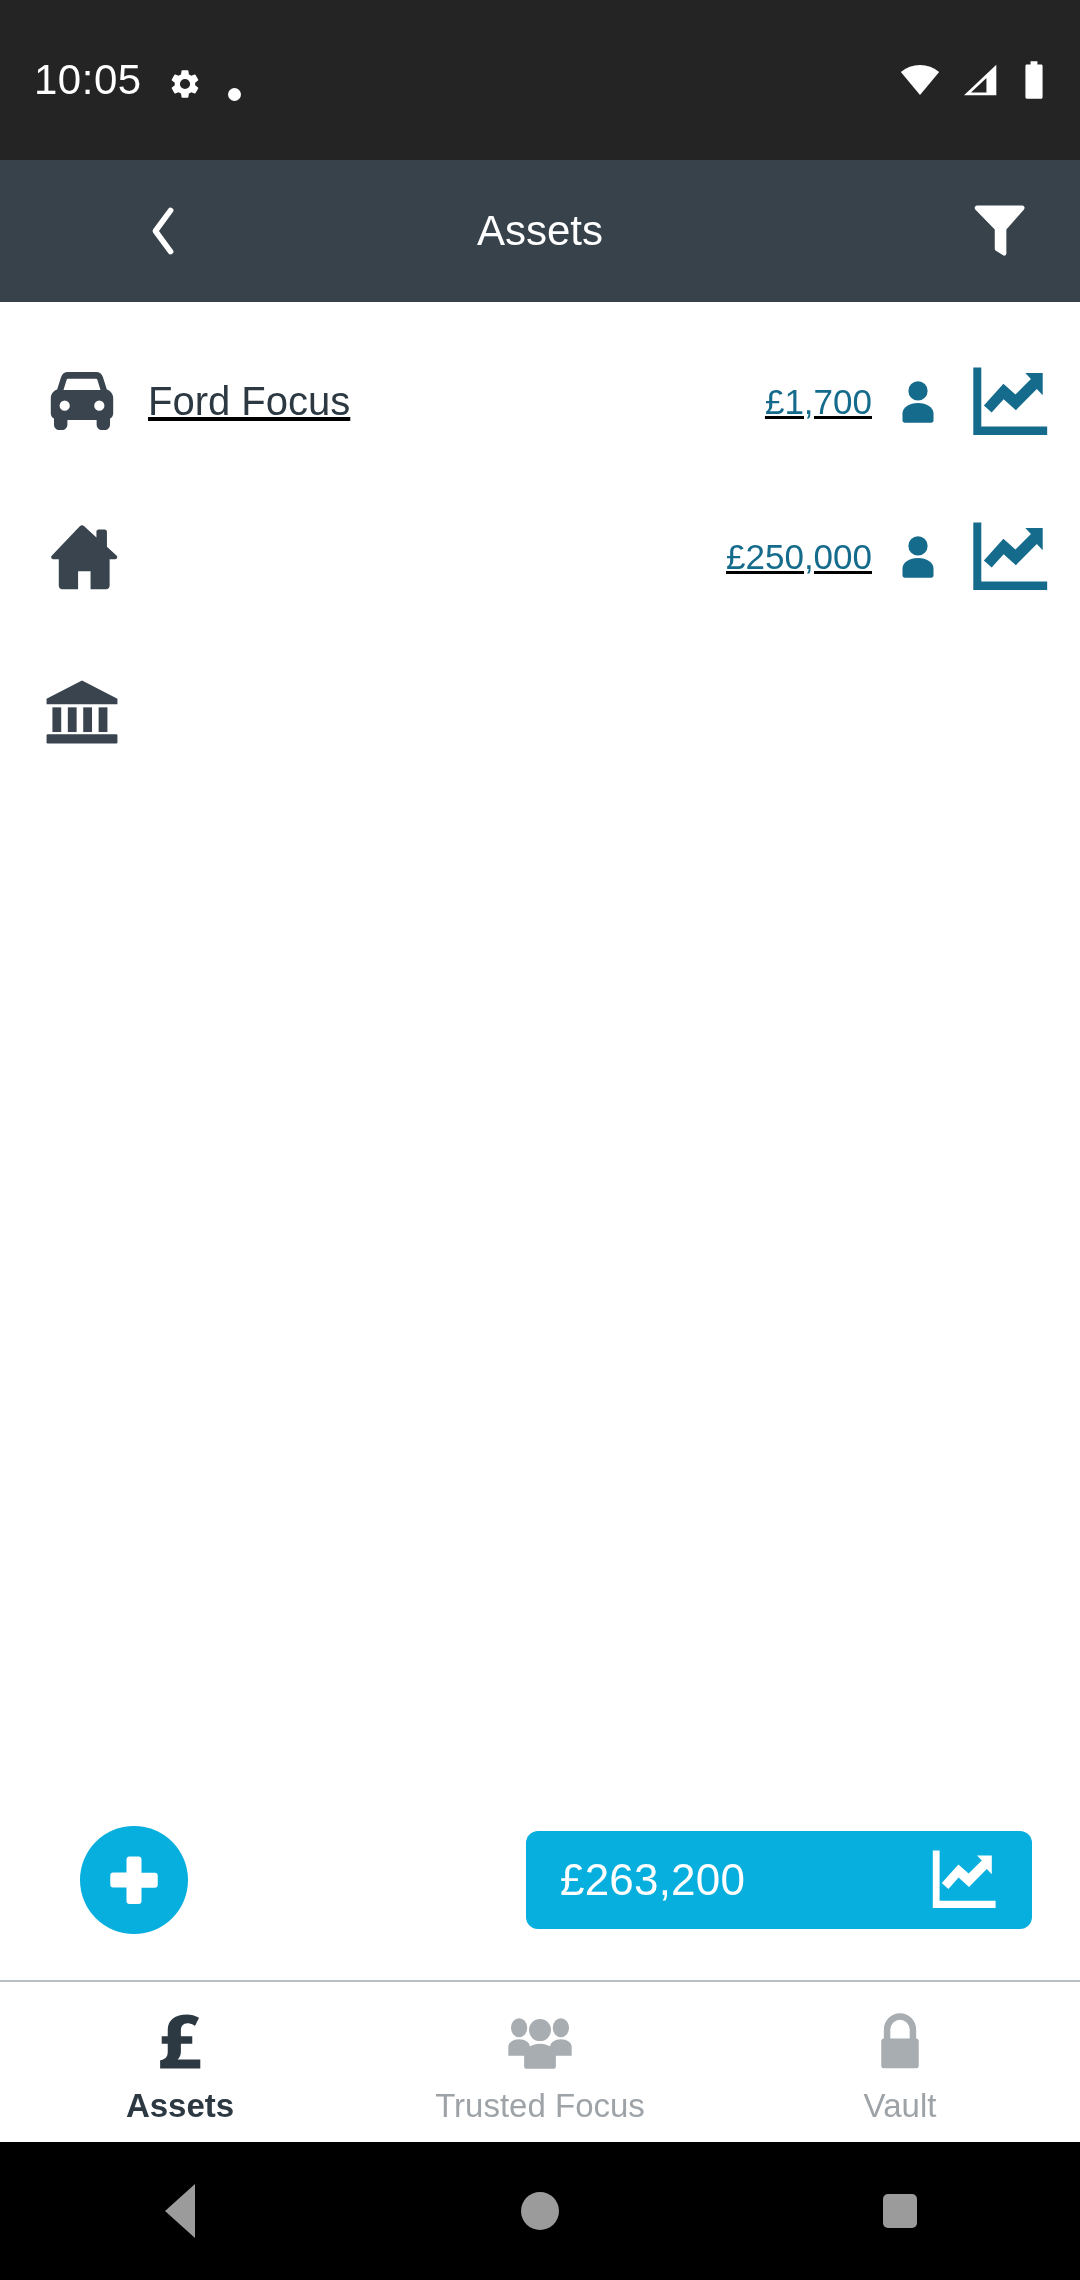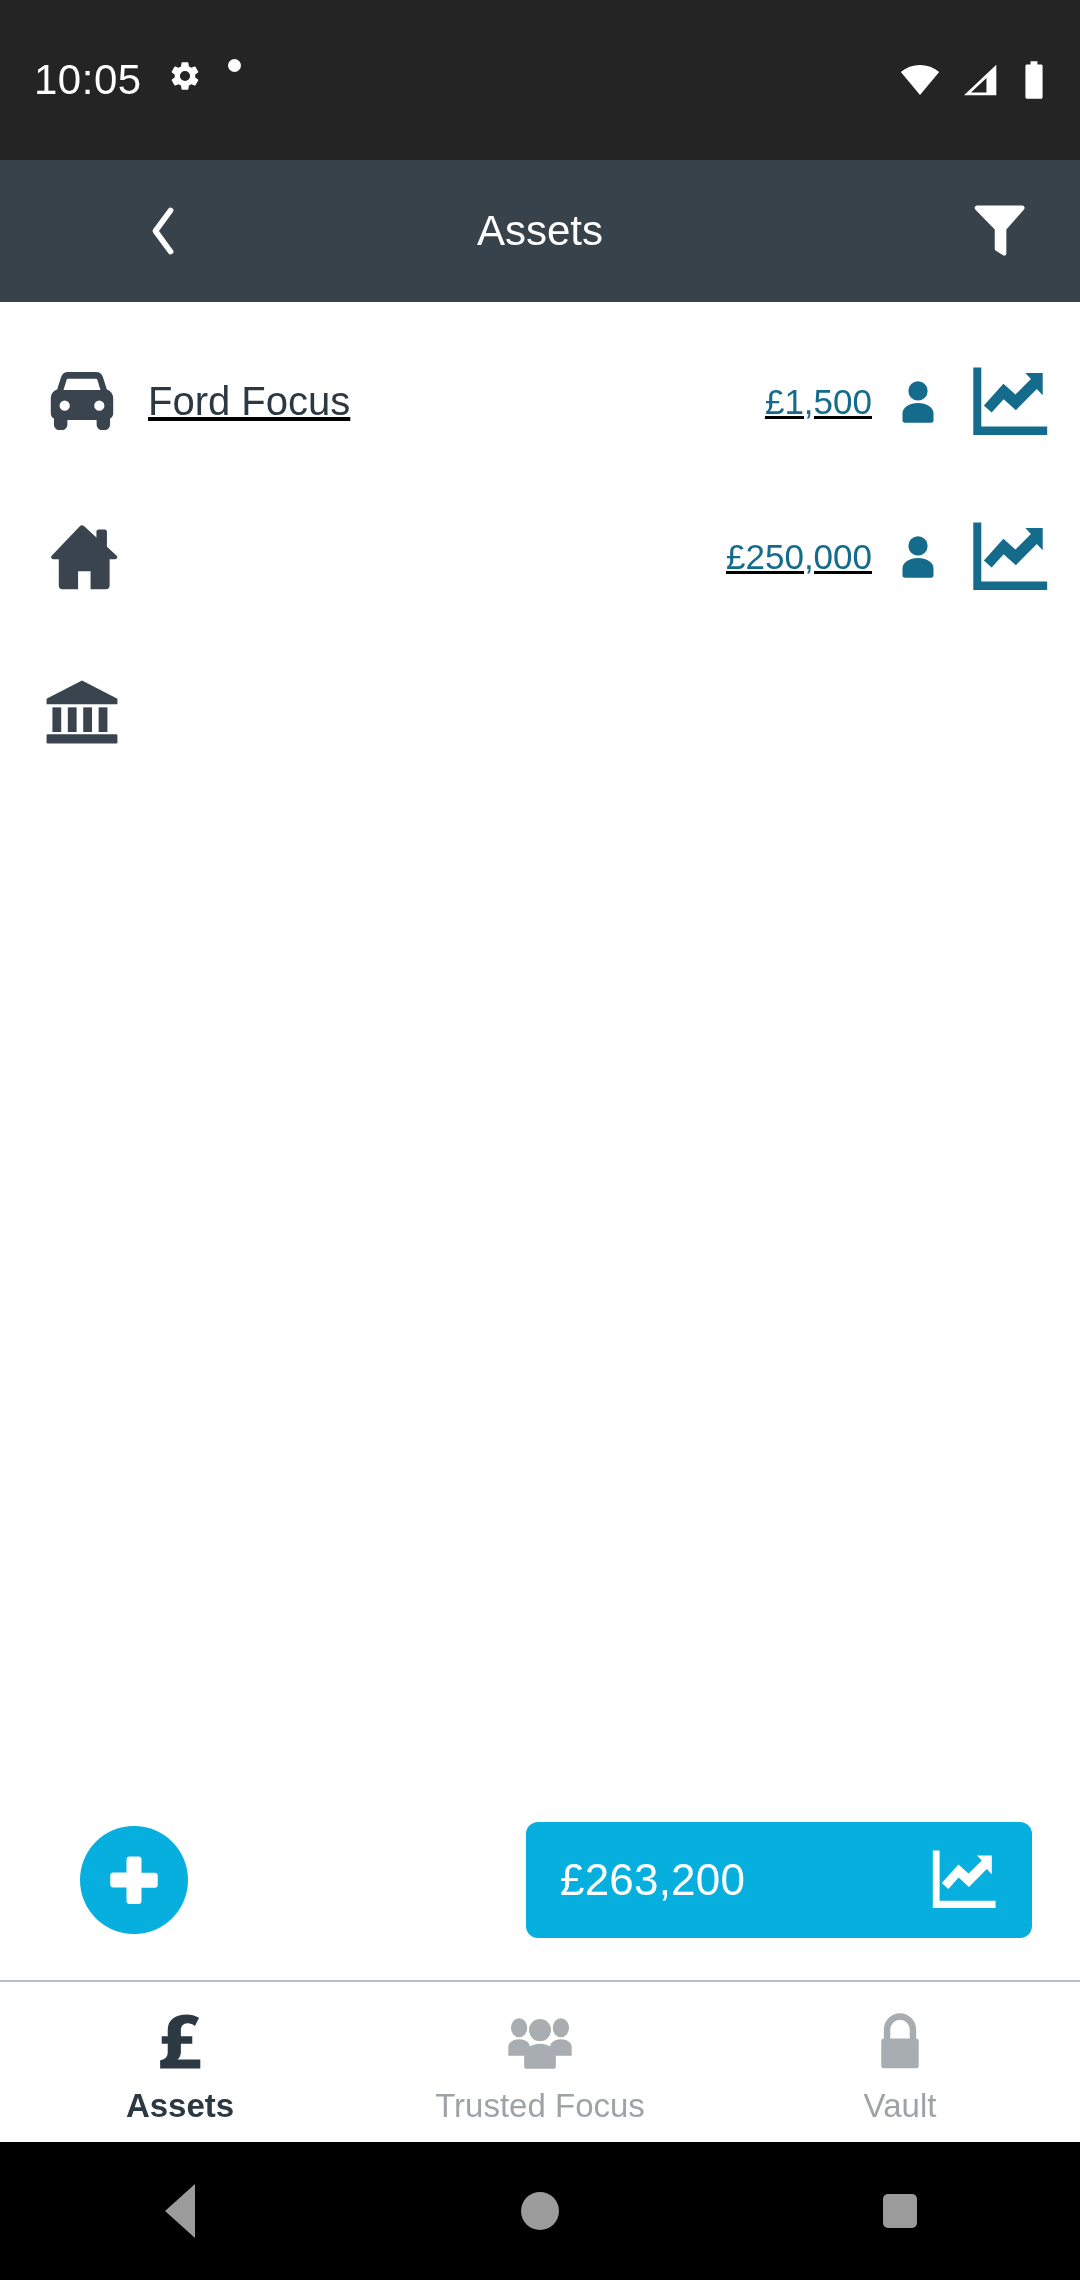--- a/index.html
+++ b/index.html
@@ -9,21 +9,21 @@
     font-family:"Liberation Sans", sans-serif;
     overflow:hidden;
   }
   .phone { position:relative; width:1080px; height:2280px; display:flex; flex-direction:column; background:#ffffff; }
 
   
   .statusbar {
     height:160px; background:#242424; flex:0 0 160px;
     display:flex; align-items:center; padding:0 34px; color:#ffffff;
   }
-  .sb-left { display:flex; align-items:flex-start; gap:26px; }
+  .sb-left { display:flex; align-items:flex-end; gap:26px; }
   .sb-clock { font-size:42px; letter-spacing:0.5px; line-height:1; }
   .sb-gear { width:34px; height:34px; display:block; }
   .sb-dot { width:13px; height:13px; border-radius:50%; background:#ffffff; display:block; }
   .sb-right { margin-left:auto; display:flex; align-items:center; gap:22px; }
   .sb-right svg { display:block; }
 
   
   .appbar {
     height:142px; flex:0 0 142px; background:#37424b;
     display:flex; align-items:center; padding:0 30px; position:relative;
@@ -61,21 +61,21 @@
   .actions {
     flex:0 0 200px; display:flex; align-items:center; padding:0 48px; background:#ffffff;
   }
   .fab {
     width:108px; height:108px; border-radius:50%; background:#06AFDE;
     display:flex; align-items:center; justify-content:center; margin-left:32px;
     border:none; cursor:pointer;
   }
   .fab svg { display:block; }
   .total-bar {
-    margin-left:auto; width:506px; height:116px; background:#06AFDE; border-radius:12px;
+    margin-left:auto; width:506px; height:98px; background:#06AFDE; border-radius:12px;
     display:flex; align-items:center; padding:0 34px; cursor:pointer; border:none;
   }
   .total-amount { color:#ffffff; font-size:44px; letter-spacing:0.2px; }
   .total-chart { margin-left:auto; width:68px; display:flex; align-items:center; justify-content:center; }
   .total-chart svg { display:block; }
 
   
   .bottomnav {
     flex:0 0 162px; display:flex; border-top:2px solid #b9bec2; background:#ffffff;
   }
@@ -147,21 +147,21 @@
   <div class="list">
 
     <div class="row">
       <div class="row-icon">
         <svg width="78" height="62" viewBox="0 0 32 25">
           <path fill="#39444e" d="M7.4 2.3C7.8 1 8.9.2 10.2.2h11.6c1.3 0 2.4.8 2.8 2.1l1.6 5.1c1.5.5 2.6 1.9 2.6 3.6v6.2c0 .9-.5 1.7-1.3 2.1v2.5c0 1.2-1 2.2-2.2 2.2h-1.1c-1.2 0-2.2-1-2.2-2.2v-1.9H10v1.9c0 1.2-1 2.2-2.2 2.2H6.7c-1.2 0-2.2-1-2.2-2.2v-2.5c-.8-.4-1.3-1.2-1.3-2.1V11c0-1.7 1.1-3.1 2.6-3.6l1.6-5.1zm2.3 1.1L8.4 7.6h15.2l-1.3-4.2a.6.6 0 00-.5-.4H10.2c-.25 0-.45.16-.5.4zM8.9 11.9a2.1 2.1 0 100 4.2 2.1 2.1 0 000-4.2zm14.2 0a2.1 2.1 0 100 4.2 2.1 2.1 0 000-4.2z"></path>
         </svg>
       </div>
       <div class="row-name">Ford Focus</div>
       <div class="row-right">
-        <div class="row-amount">£1,500</div>
+        <div class="row-amount">£1,700</div>
         <div class="row-person">
           <svg width="38" height="44" viewBox="0 0 18 21">
             <circle fill="#146b8c" cx="9" cy="5.2" r="4.6"></circle>
             <path fill="#146b8c" d="M9 11c4.1 0 7.4 2.2 7.4 4.9v3.4c0 .6-.5 1.1-1.1 1.1H2.7c-.6 0-1.1-.5-1.1-1.1v-3.4C1.6 13.2 4.9 11 9 11z"></path>
           </svg>
         </div>
         <div class="row-chart">
           <svg width="80" height="74" viewBox="0 0 34 31">
             <path fill="#146b8c" d="M1.4.8h3.4v25.1h28v3.6H1.4V.8z"></path>
             <path fill="#146b8c" d="M30.6 3.2h-7.1l2.4 2.5-6.6 6.6-5.1-4.6-8.3 9.3 3.3 3 5.1-5.7 5.2 4.7 8.9-9 2.5 2.6V3.2z"></path>

